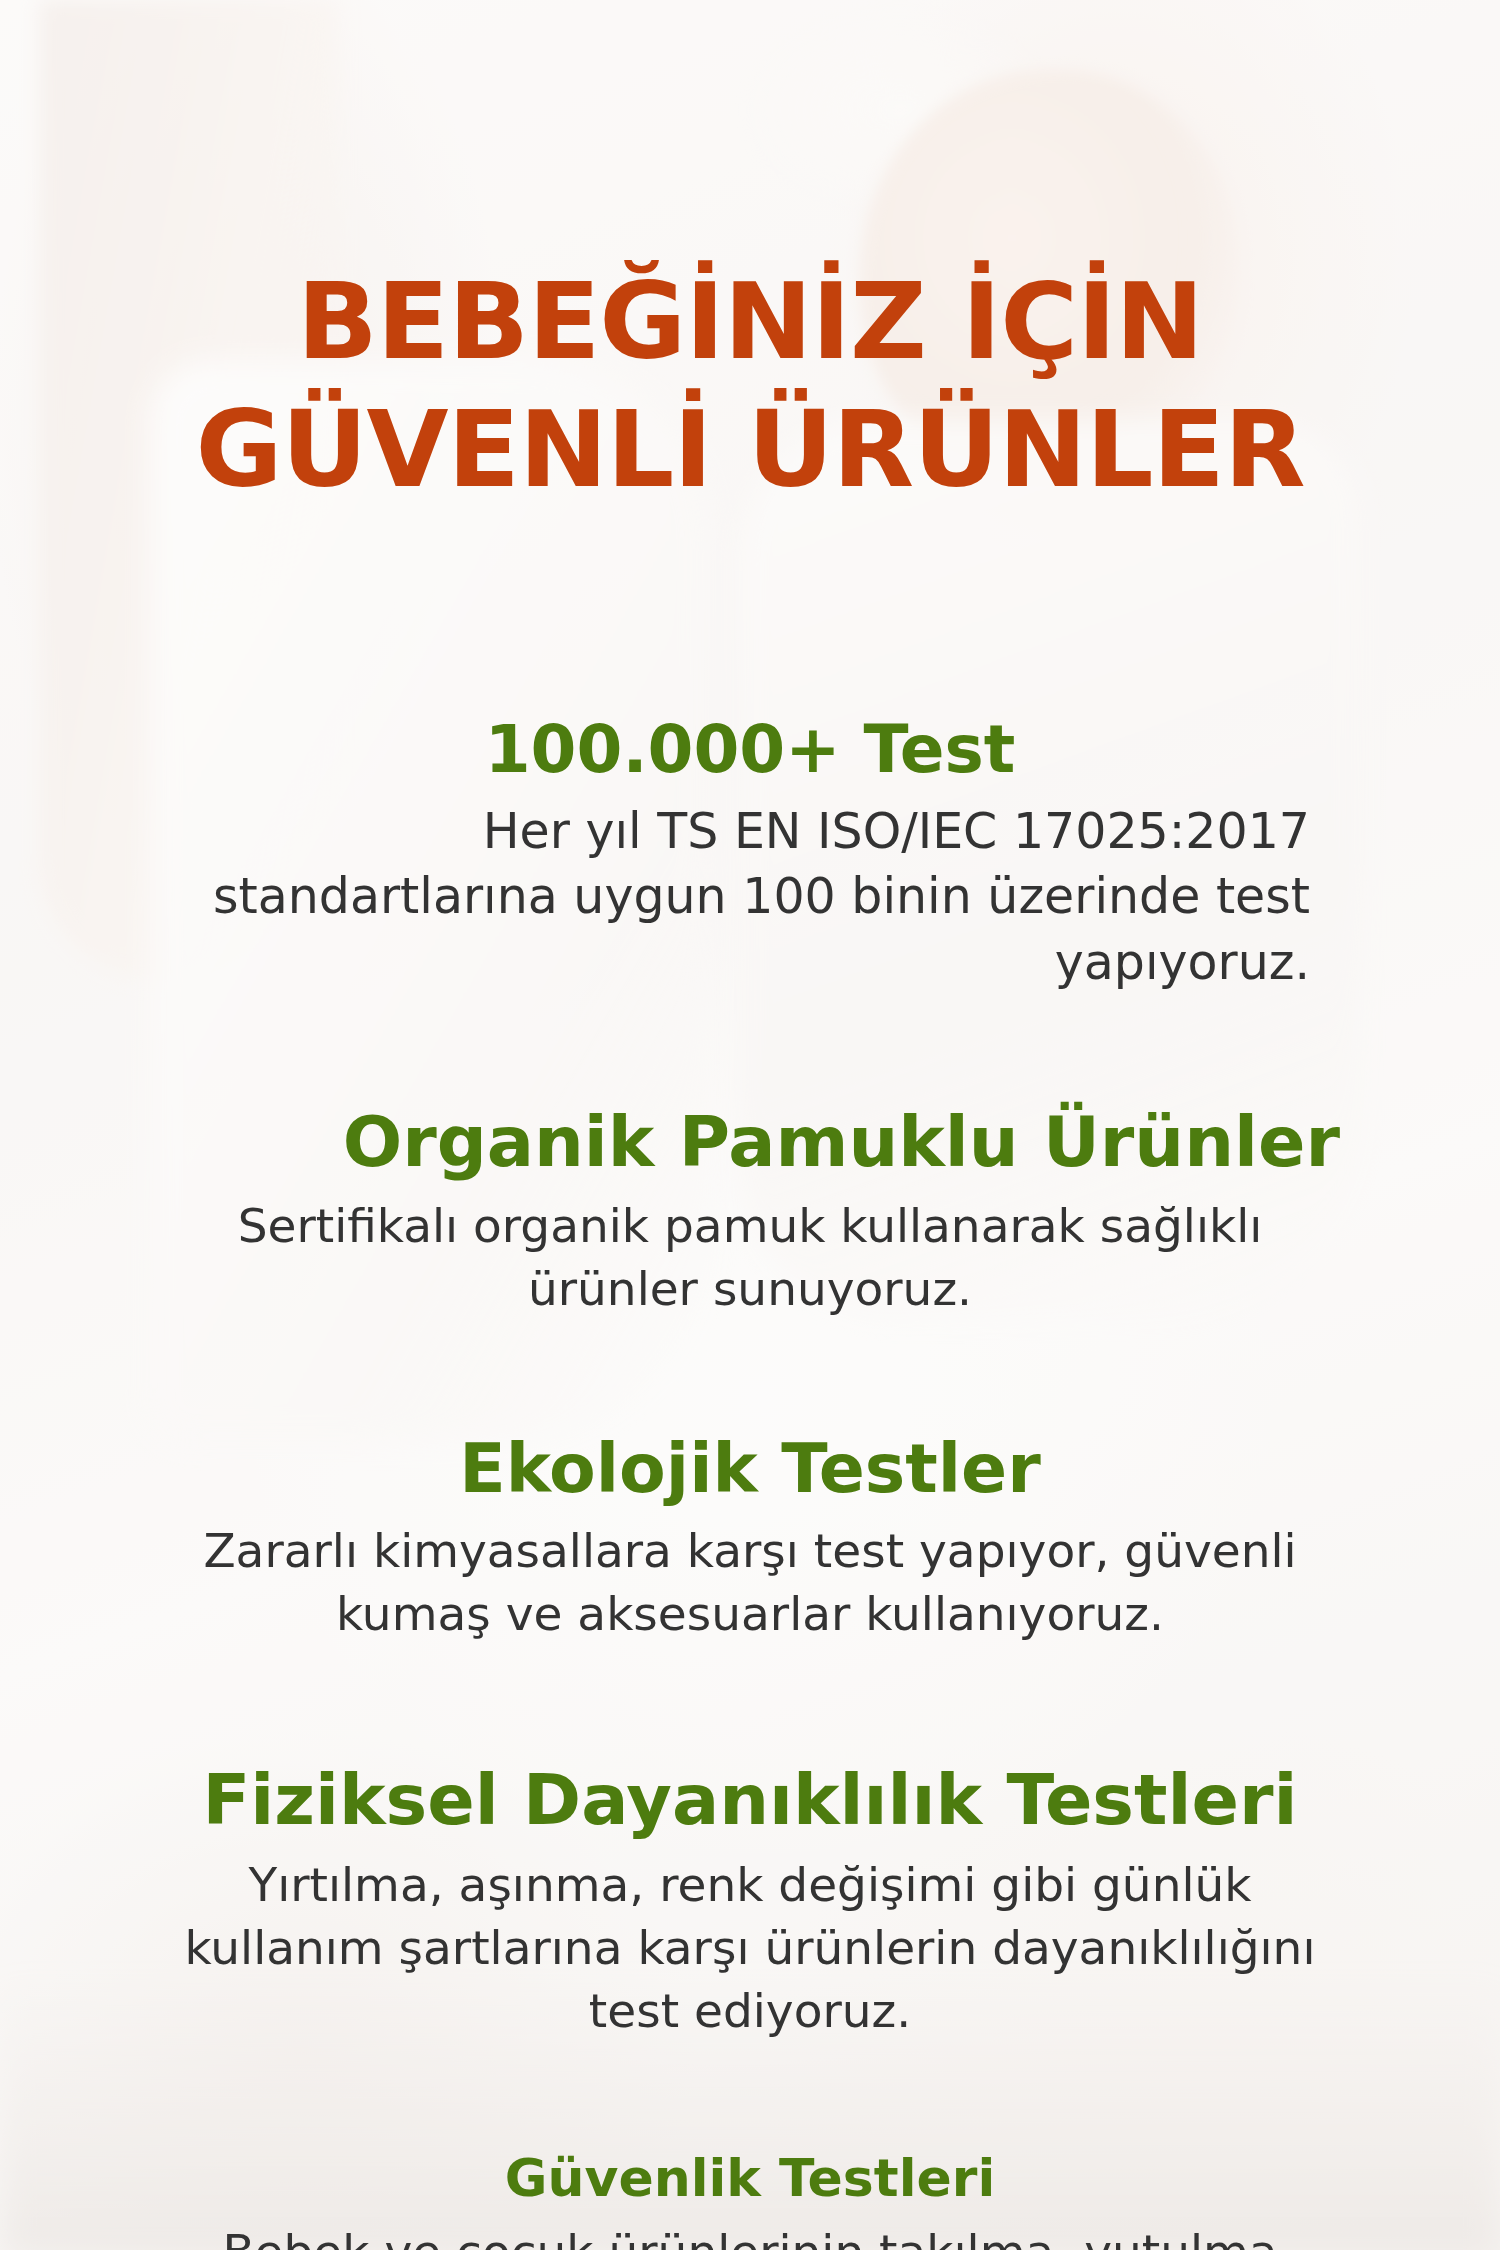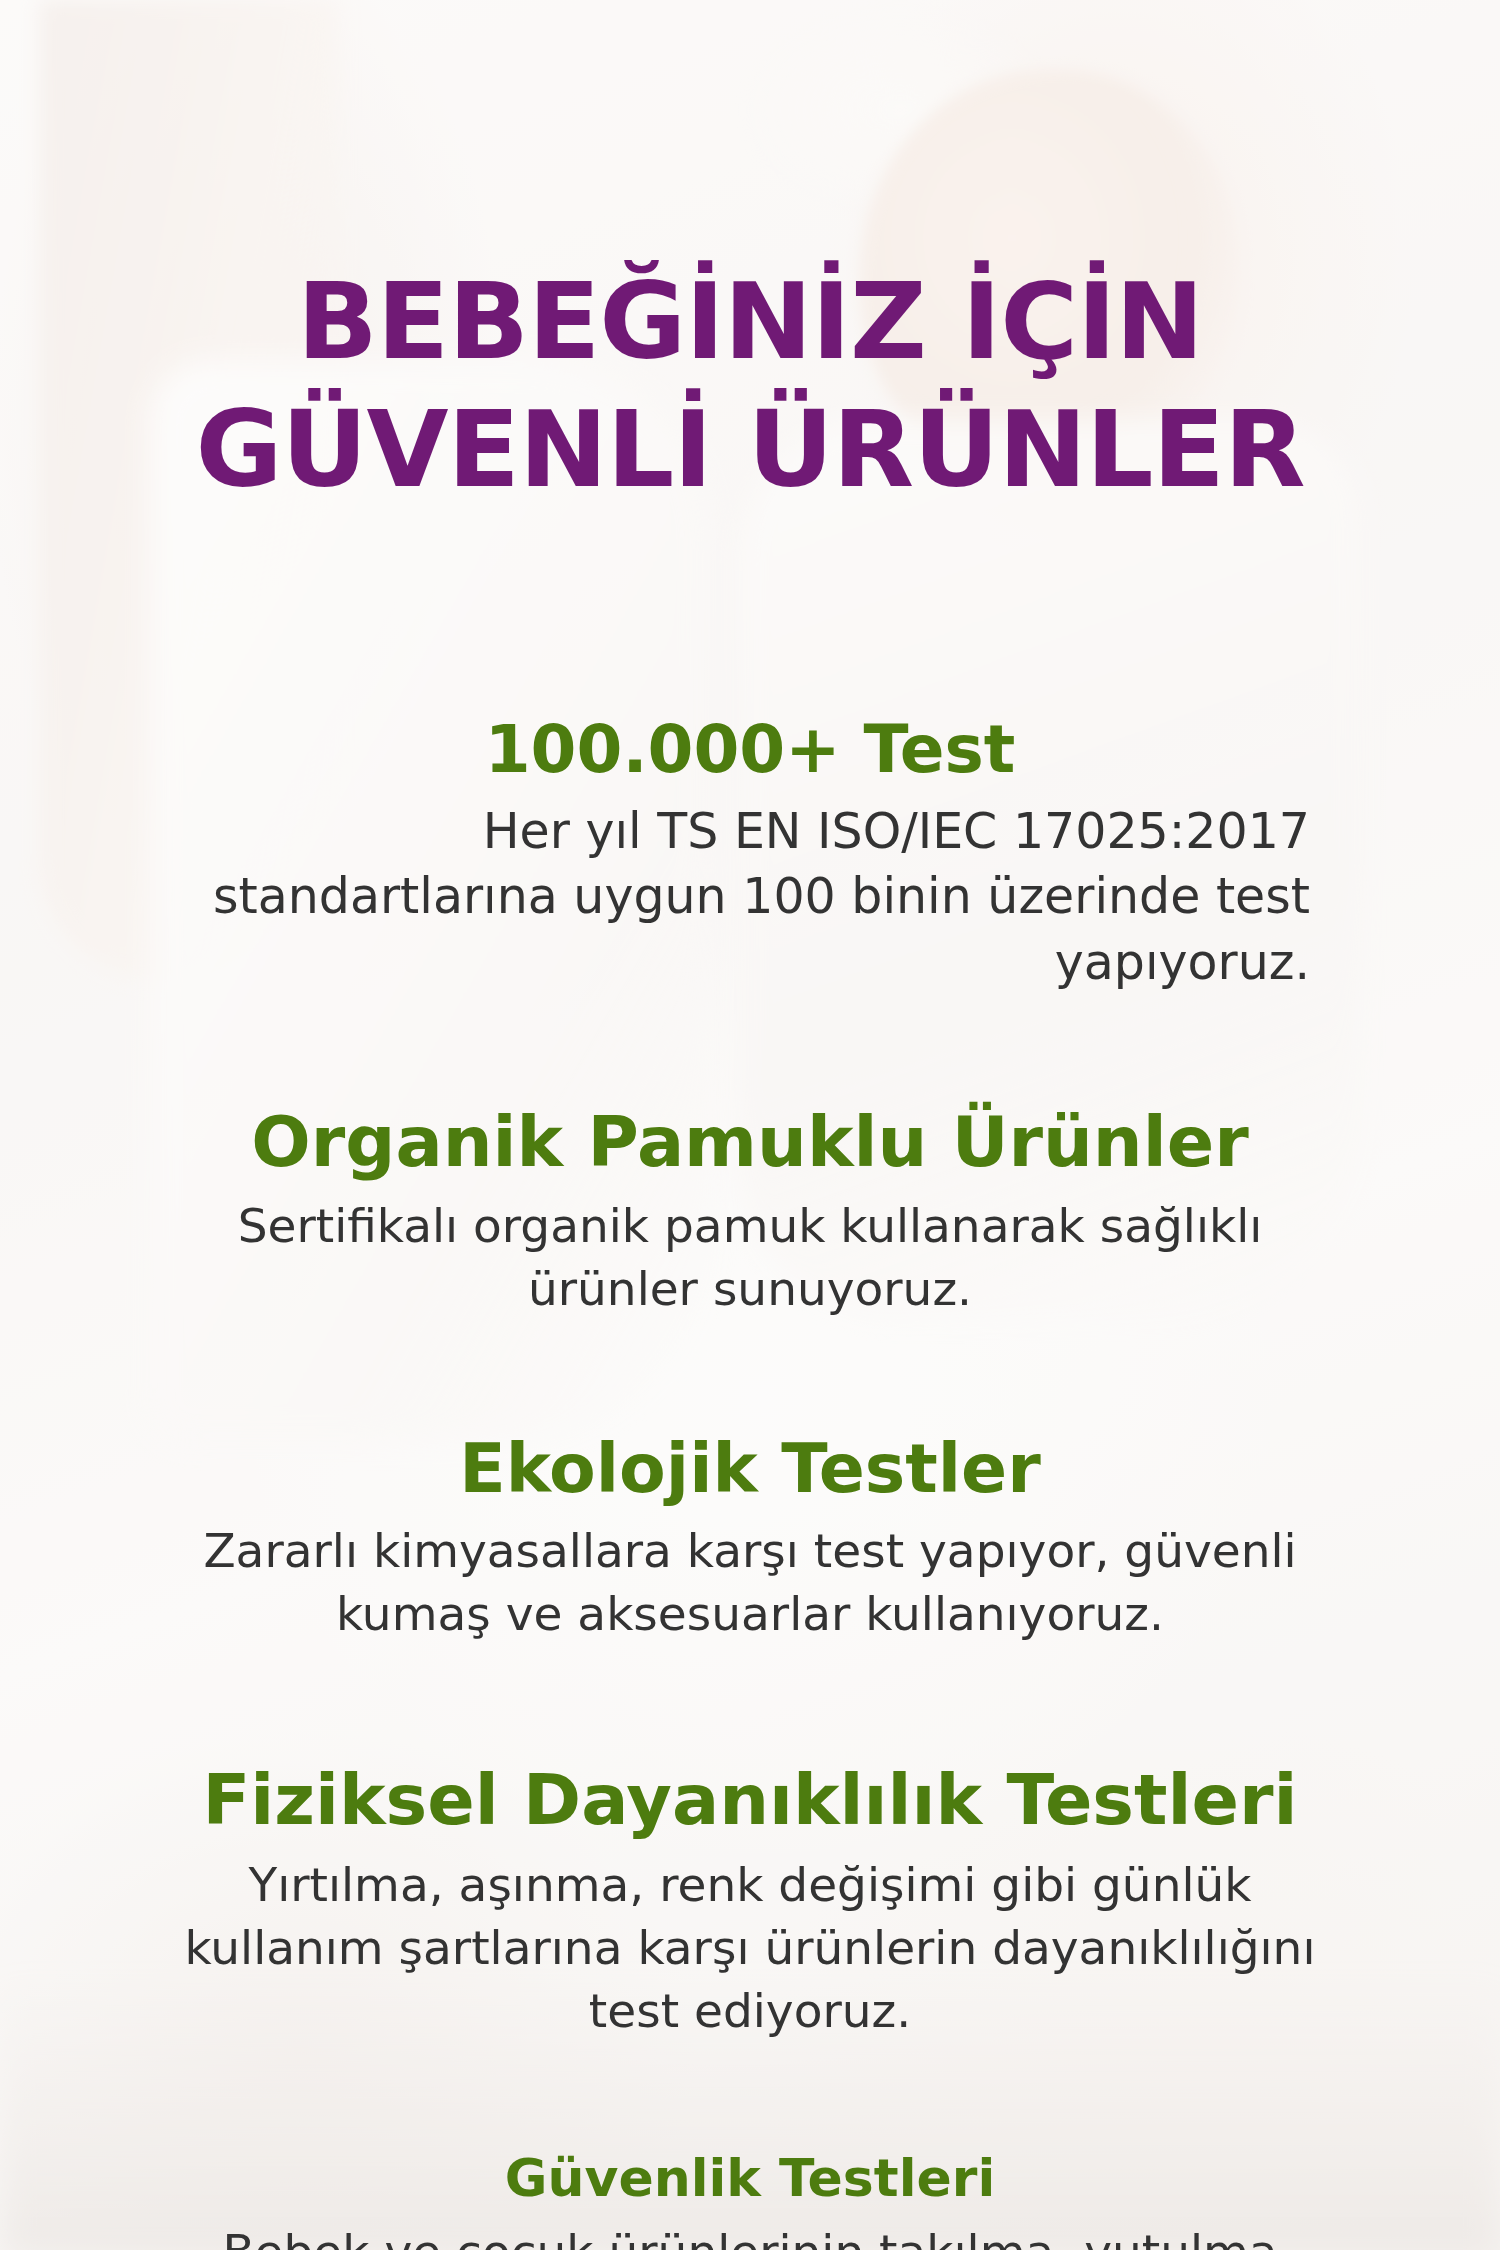--- a/index.html
+++ b/index.html
@@ -118,21 +118,21 @@
     color: #2a2a2a;
   }
 
   .headline {
     margin-top: 268px;
     width: 1260px;
     font-size: 106px;
     line-height: 1.02;
     font-weight: 800;
     letter-spacing: -1px;
-    color: #701a75;
+    color: #c2410c;
     text-transform: uppercase;
   }
 
   .headline .line2 {
     display: block;
     margin-top: 20px;
   }
 
   .block {
     width: 1180px;
@@ -149,21 +149,21 @@
     color: #333333;
     line-height: 1.34;
   }
 
   
   .b0 { margin-top: 140px; }
   .b0 .block-title { font-size: 66px; }
   .b0 .block-body  { font-size: 49px; margin-top: 14px; width: 1120px; margin-left: auto; margin-right: auto; text-align: right; }
 
   .b1 { margin-top: 110px; }
-  .b1 .block-title { font-size: 70px; }
+  .b1 .block-title { font-size: 70px; text-align: right; }
   .b1 .block-body  { font-size: 47px; margin-top: 16px; width: 1080px; margin-left: auto; margin-right: auto; }
 
   .b2 { margin-top: 112px; }
   .b2 .block-title { font-size: 68px; }
   .b2 .block-body  { font-size: 47px; margin-top: 16px; width: 1110px; margin-left: auto; margin-right: auto; }
 
   .b3 { margin-top: 118px; }
   .b3 .block-title { font-size: 70px; }
   .b3 .block-body  { font-size: 47px; margin-top: 16px; width: 1150px; margin-left: auto; margin-right: auto; }
 

